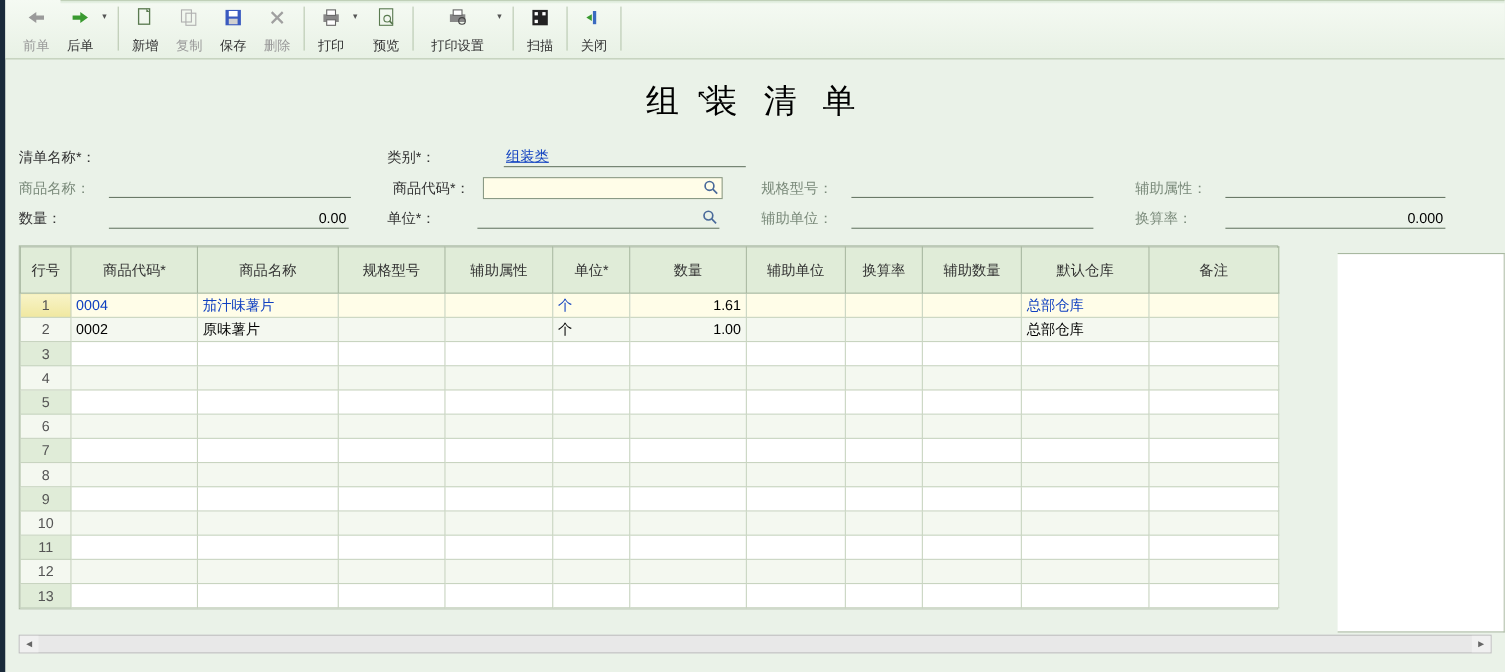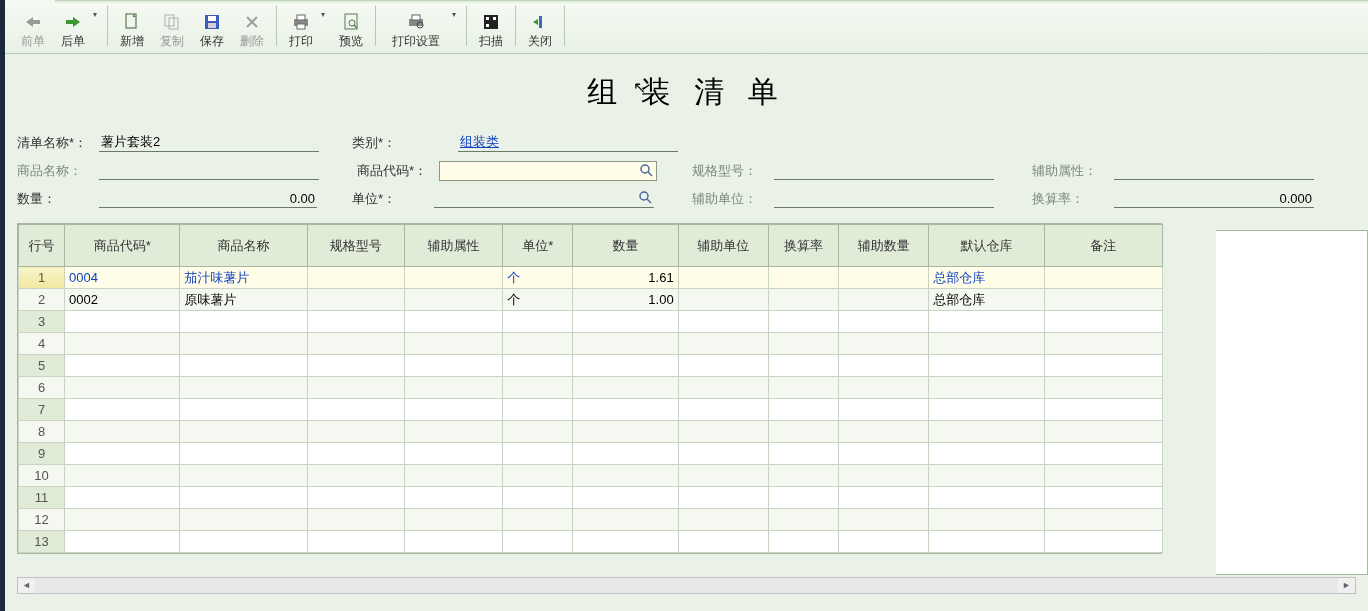--- a/index.html
+++ b/index.html
@@ -37,21 +37,21 @@
 }
 .toolbar-inner {
   display: flex;
   align-items: flex-start;
   height: 48px;
 }
 .tbbtn {
   display: flex;
   flex-direction: column;
   align-items: center;
-  justify-content: flex-end;
+  justify-content: space-between;
   width: 40px;
   height: 44px;
   padding-top: 2px;
   cursor: pointer;
   color: #333;
   position: relative;
 }
 .tbbtn.disabled { color: #999; }
 .tbbtn .ic {
   width: 20px; height: 20px;
@@ -341,21 +341,20 @@
 
   <div class="title-area">
     <span class="cursor-fake">↖</span>
     <h1>组 装 清 单</h1>
   </div>
 
   <div class="form-area">
     <div class="form-row">
       <div class="form-group" style="width:335px;">
         <span class="flabel" style="width:82px;">清单名称*：</span>
-        <input class="finput-line" style="width: 220px;" value="薯片套装2">
       </div>
       <div class="form-group" style="width:340px;gap:24px;">
         <span class="flabel" style="width:82px;">类别*：</span>
         <span class="lookup-wrap" style="width:220px;">
           <input class="finput-line link" style="width: 220px;" value="组装类">
         </span>
       </div>
     </div>
     <div class="form-row">
       <div class="form-group" style="width:340px;">

